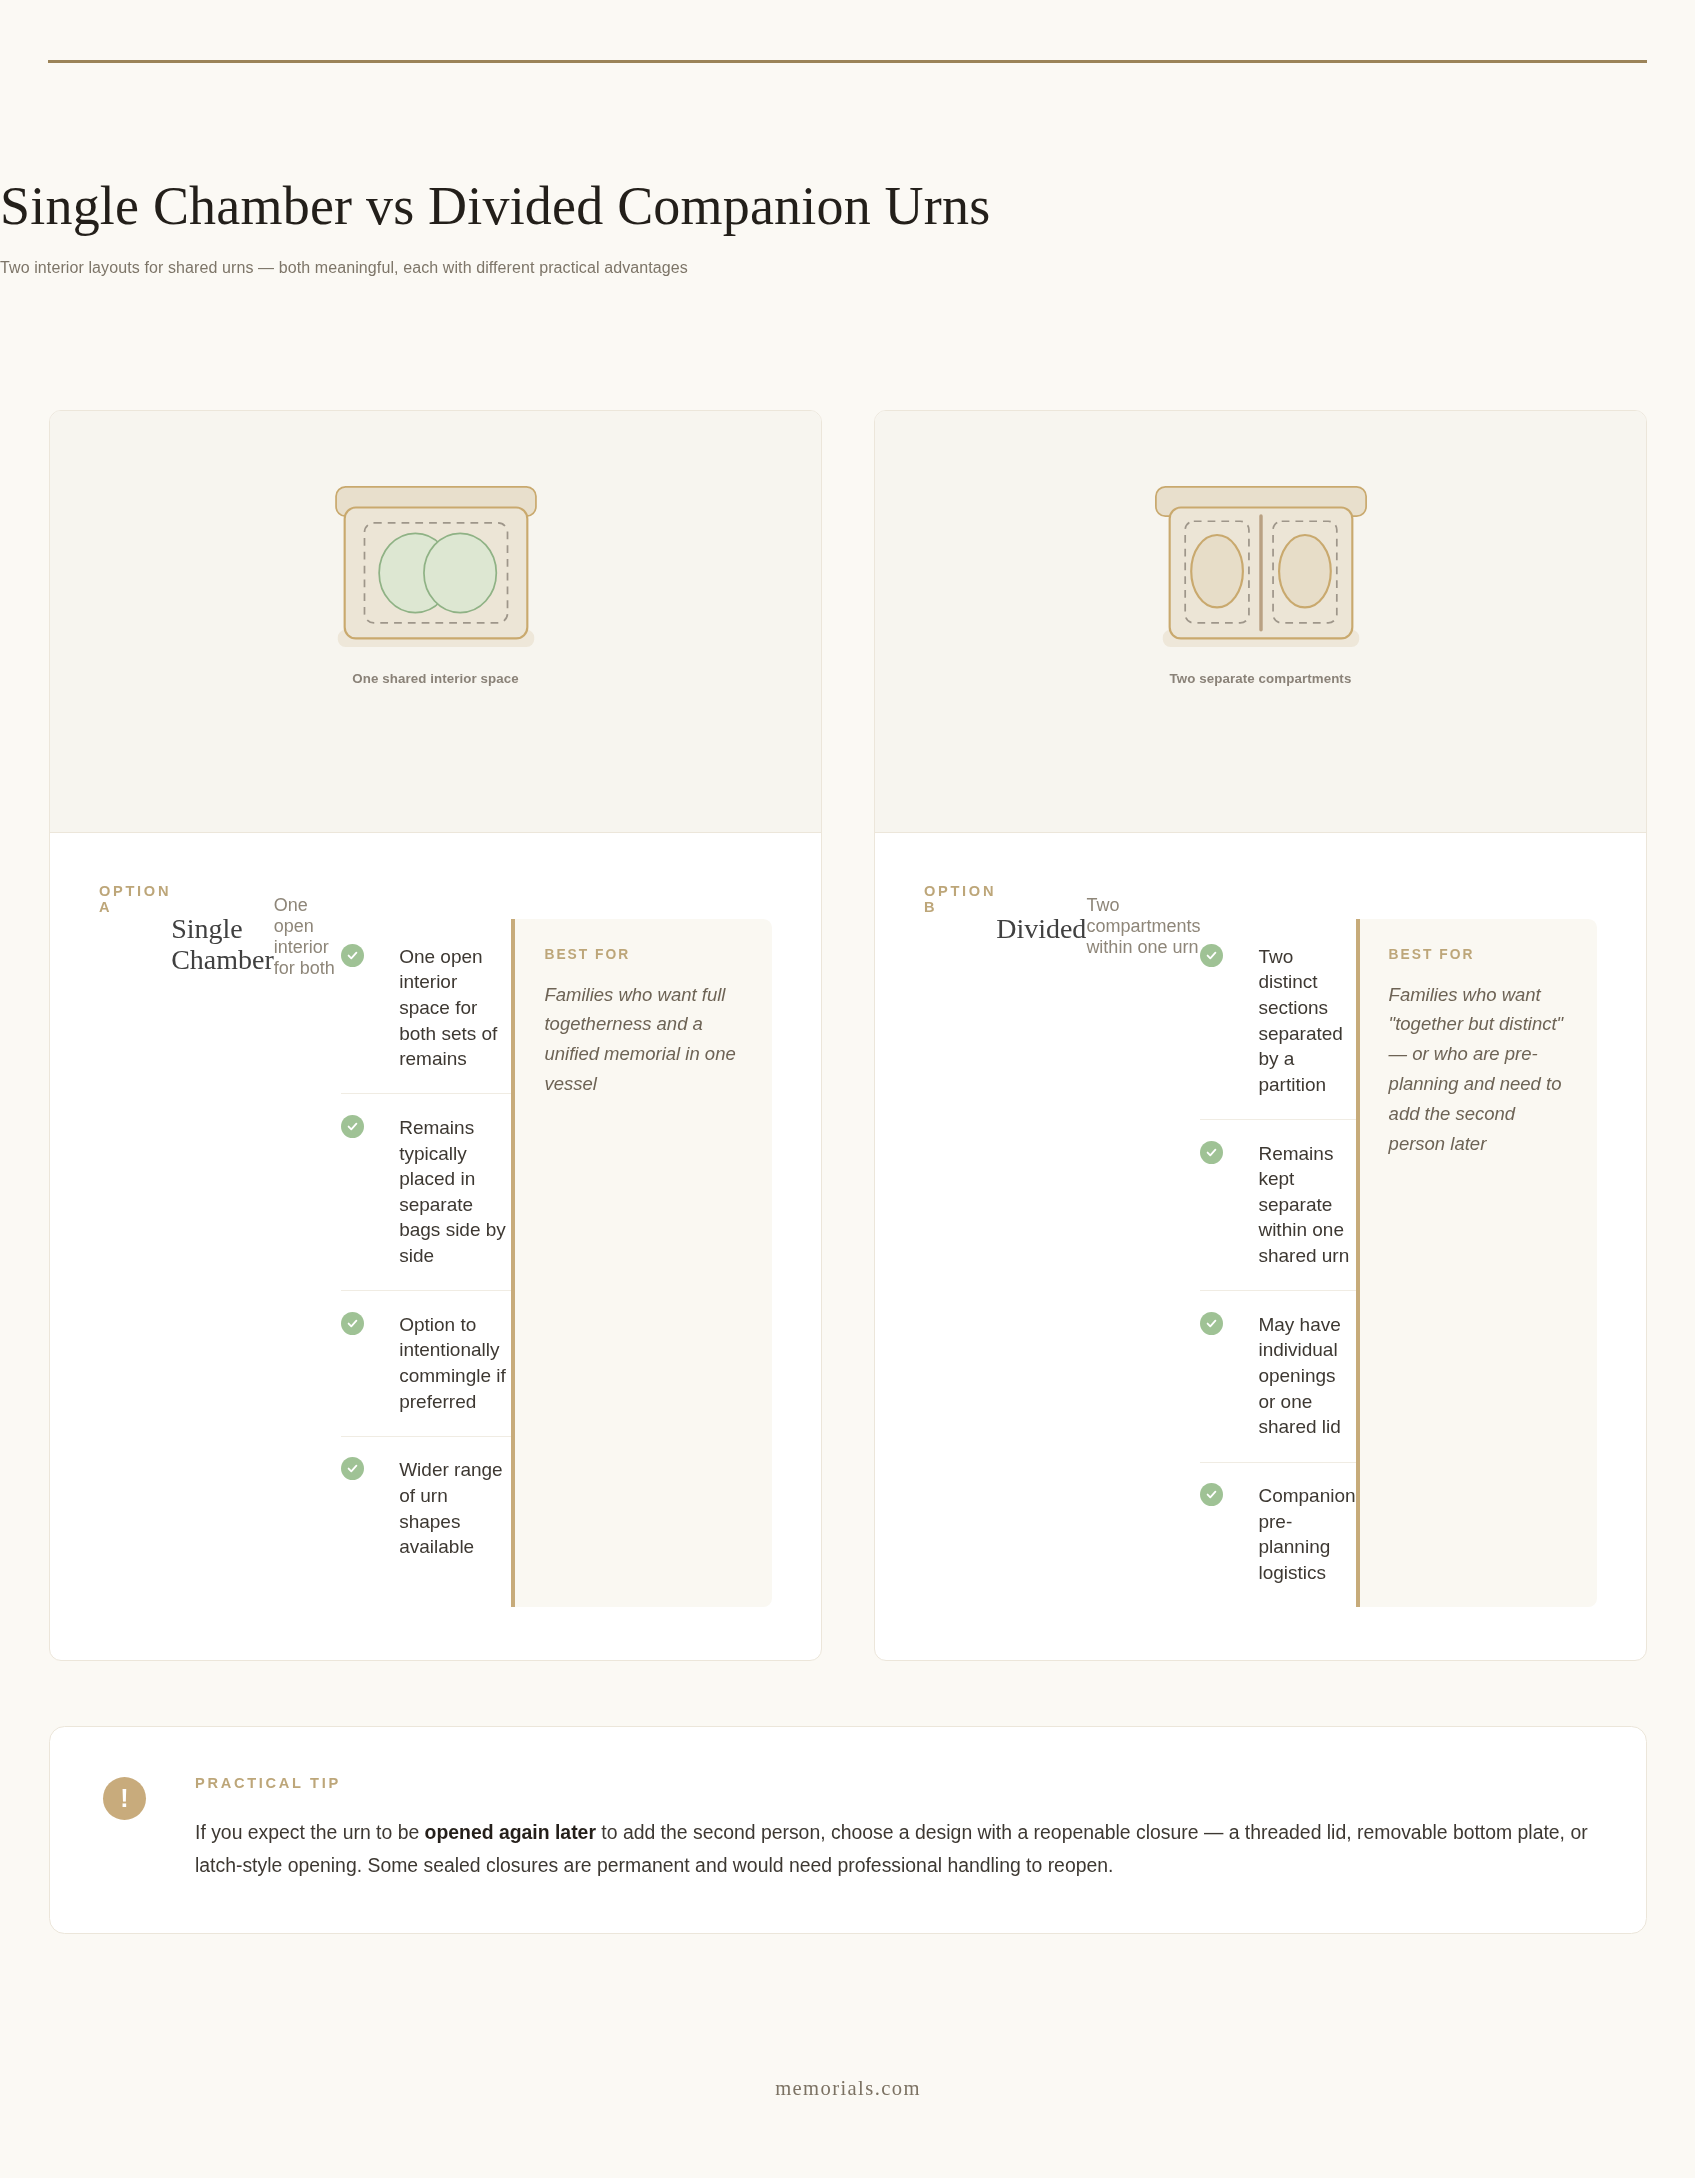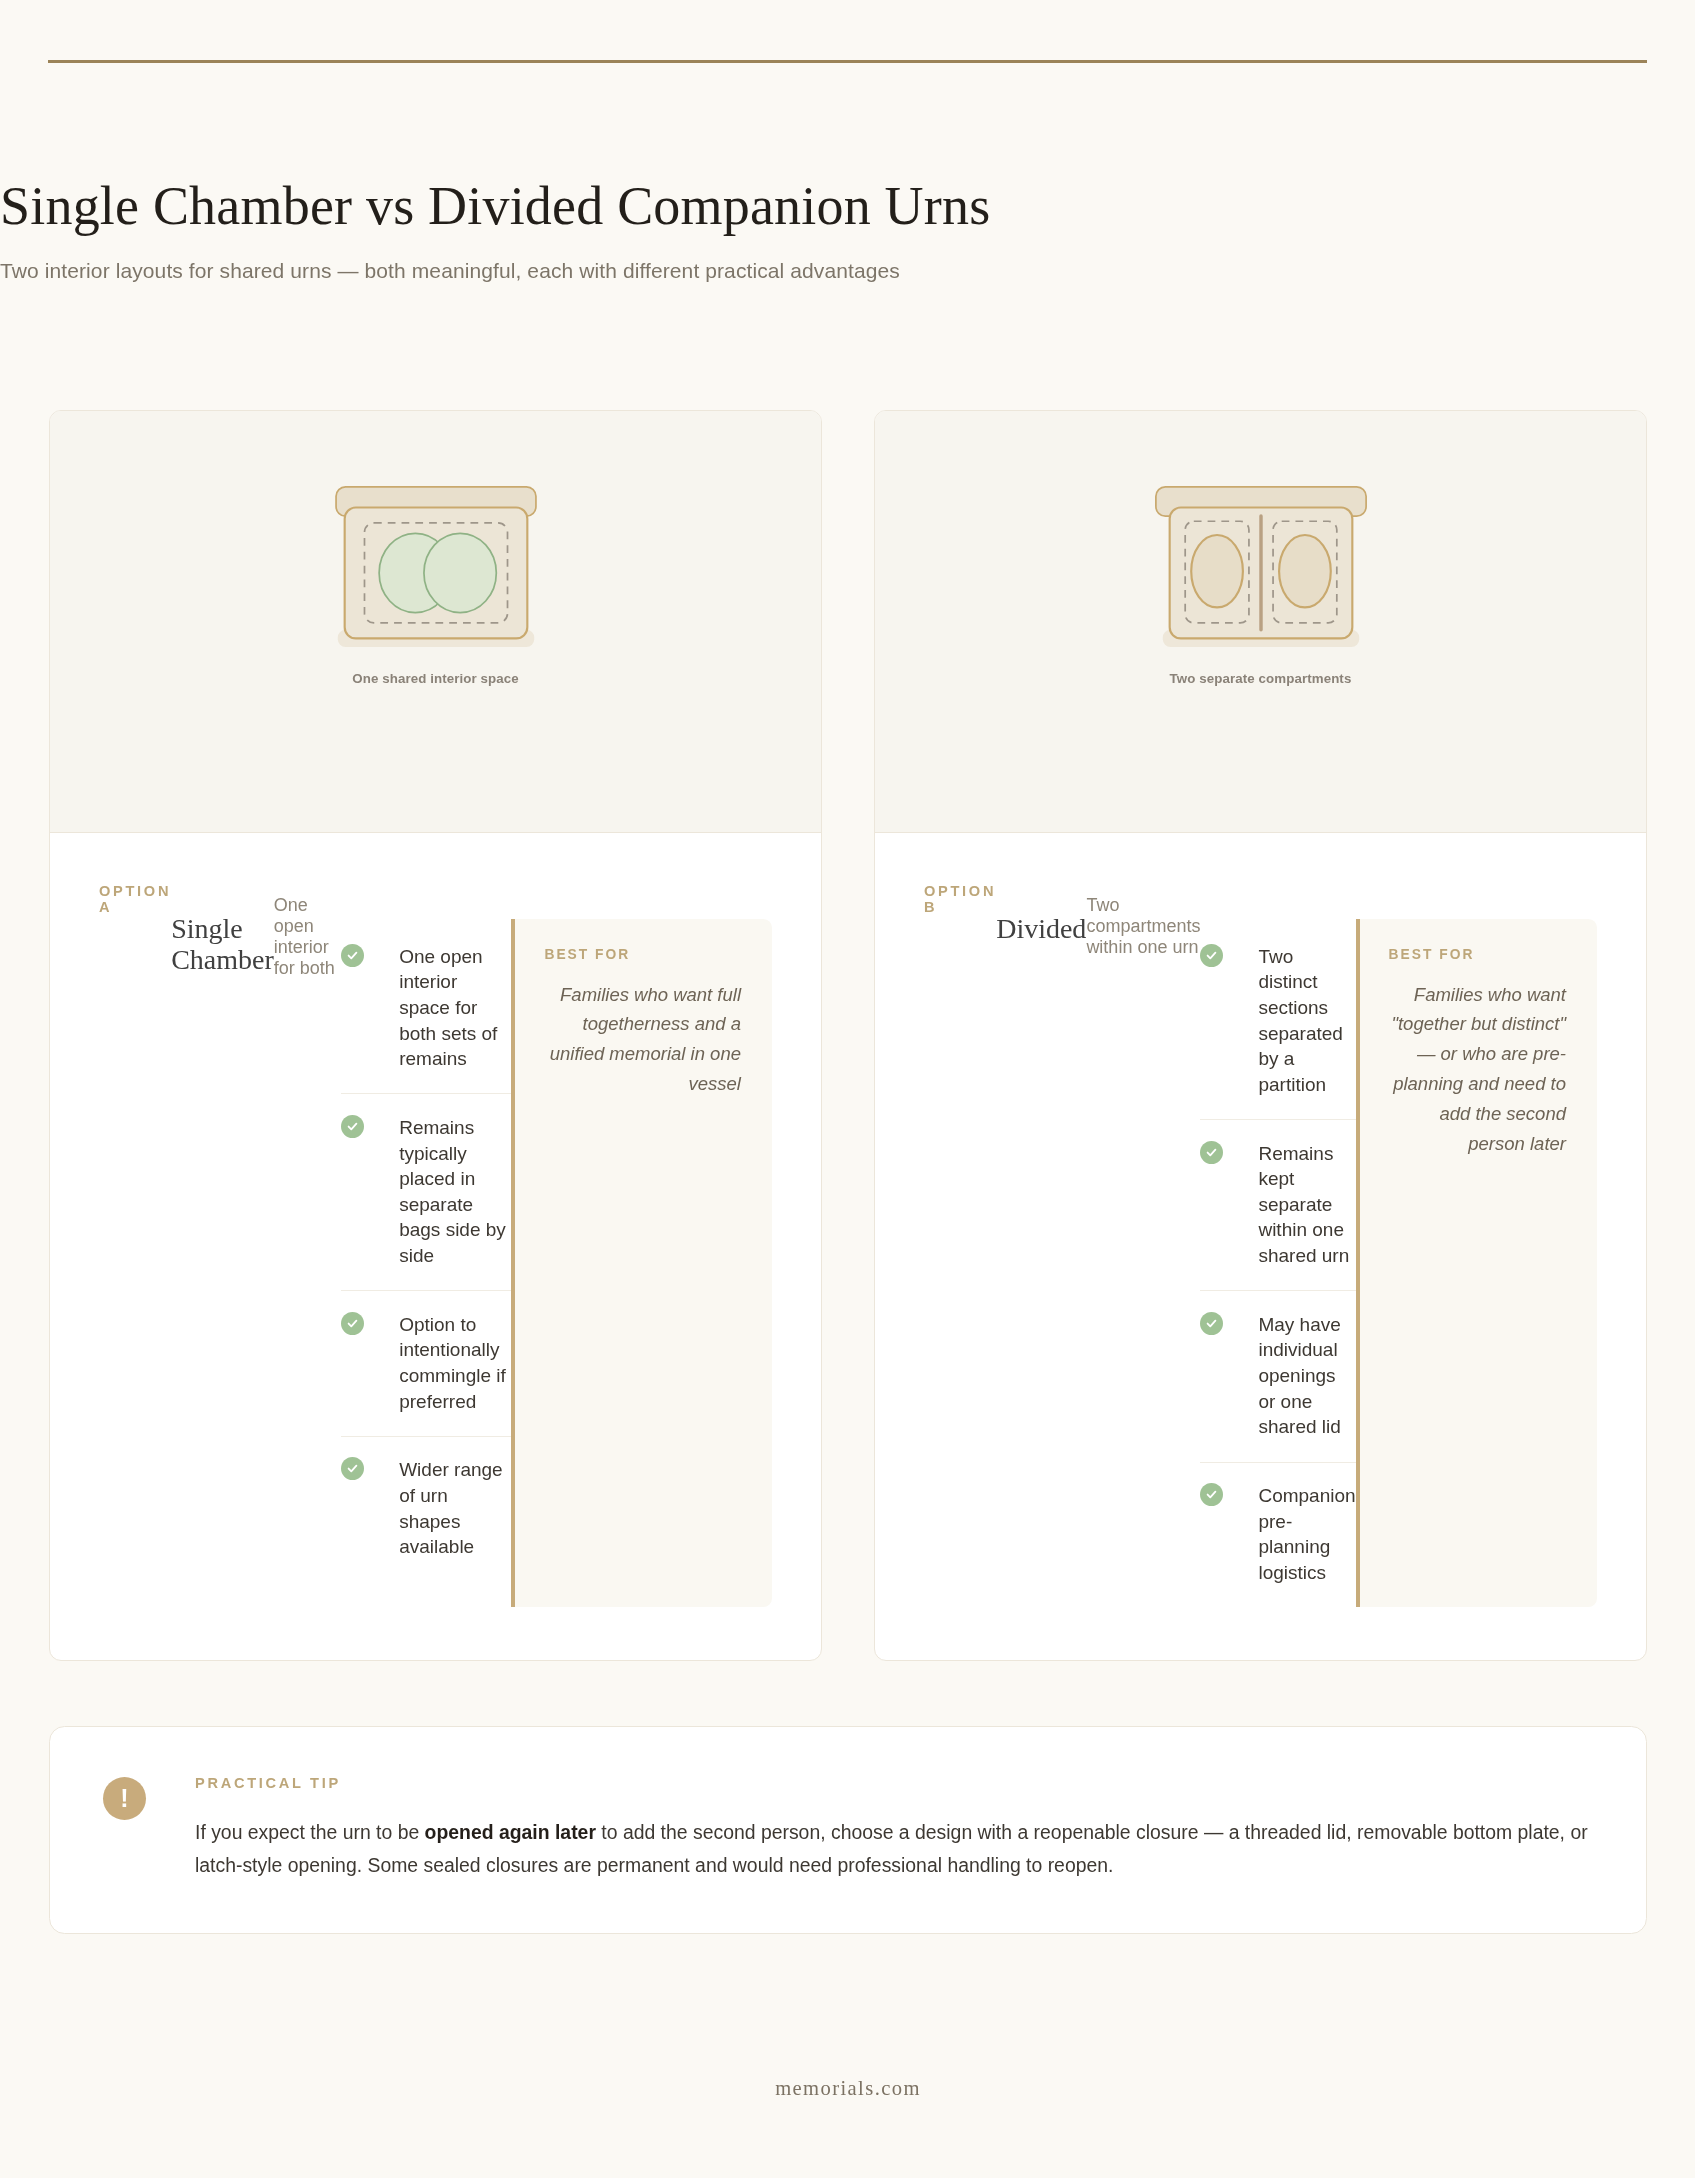--- a/index.html
+++ b/index.html
@@ -40,21 +40,21 @@
   .page-title {
     font-family: "Liberation Serif", serif;
     font-size: 54px;
     line-height: 1.12;
     color: #231f1a;
     letter-spacing: 0.2px;
     font-weight: 400;
   }
   .page-subtitle {
     margin-top: 22.4px;
-    font-size: 21px;
+    font-size: 16px;
     color: #7d7568;
     font-weight: 400;
     letter-spacing: 0.1px;
   }
 
   
   .cards {
     position: absolute;
     left: 49px;
     top: 410px;
@@ -162,21 +162,20 @@
     letter-spacing: 2px;
     color: #bda679;
     text-transform: uppercase;
   }
   .bestfor-text {
     margin-top: 18px;
     font-size: 18.5px;
     font-style: italic;
     color: #6d6355;
     line-height: 1.62;
-    text-align: right;
   }
 
   
   .tip-card {
     position: absolute;
     left: 49px;
     top: 1726px;
     width: 1598px;
     background: #ffffff;
     border: 0.9px solid #ece6da;

